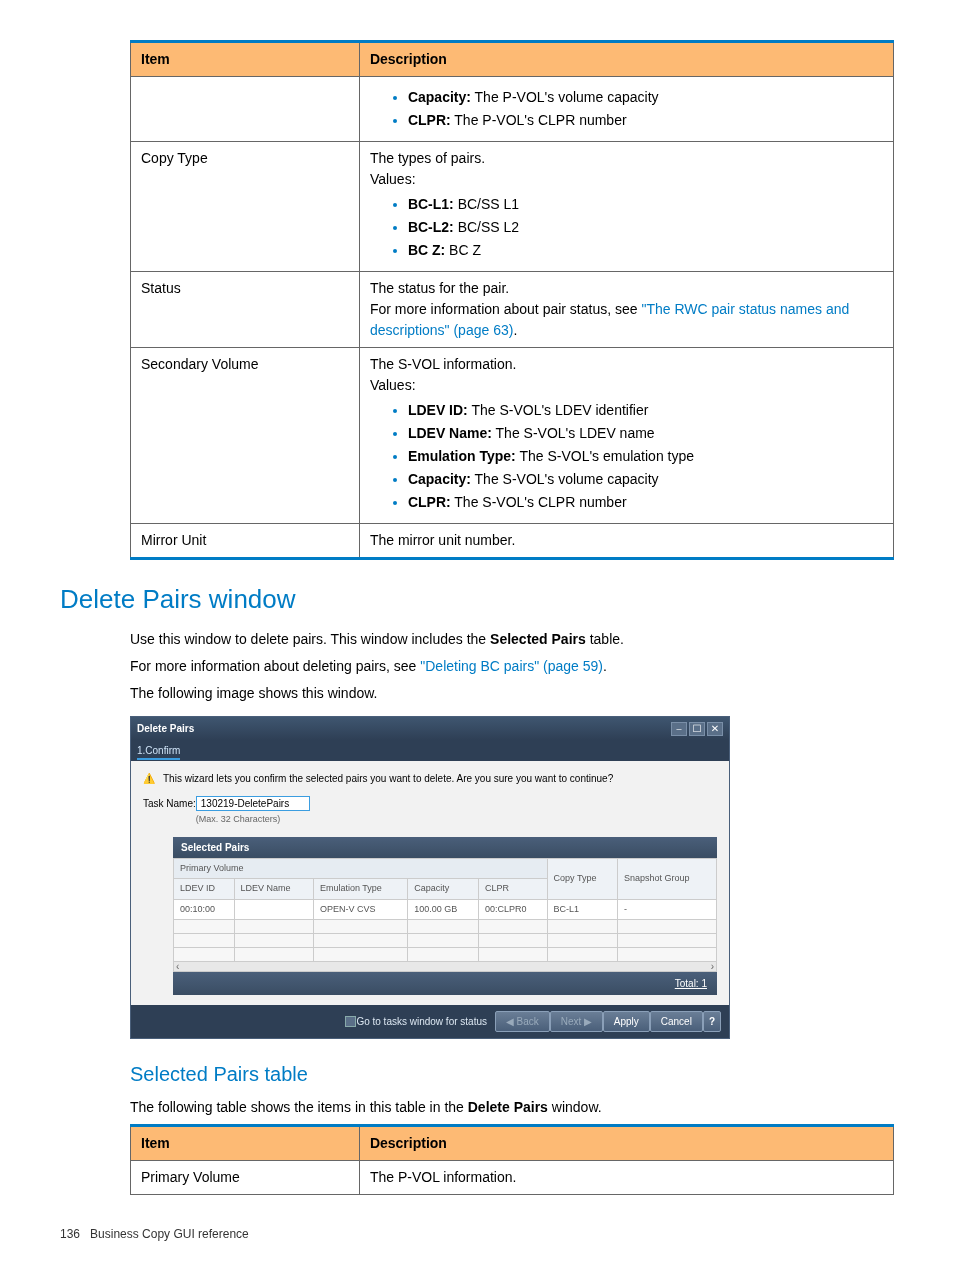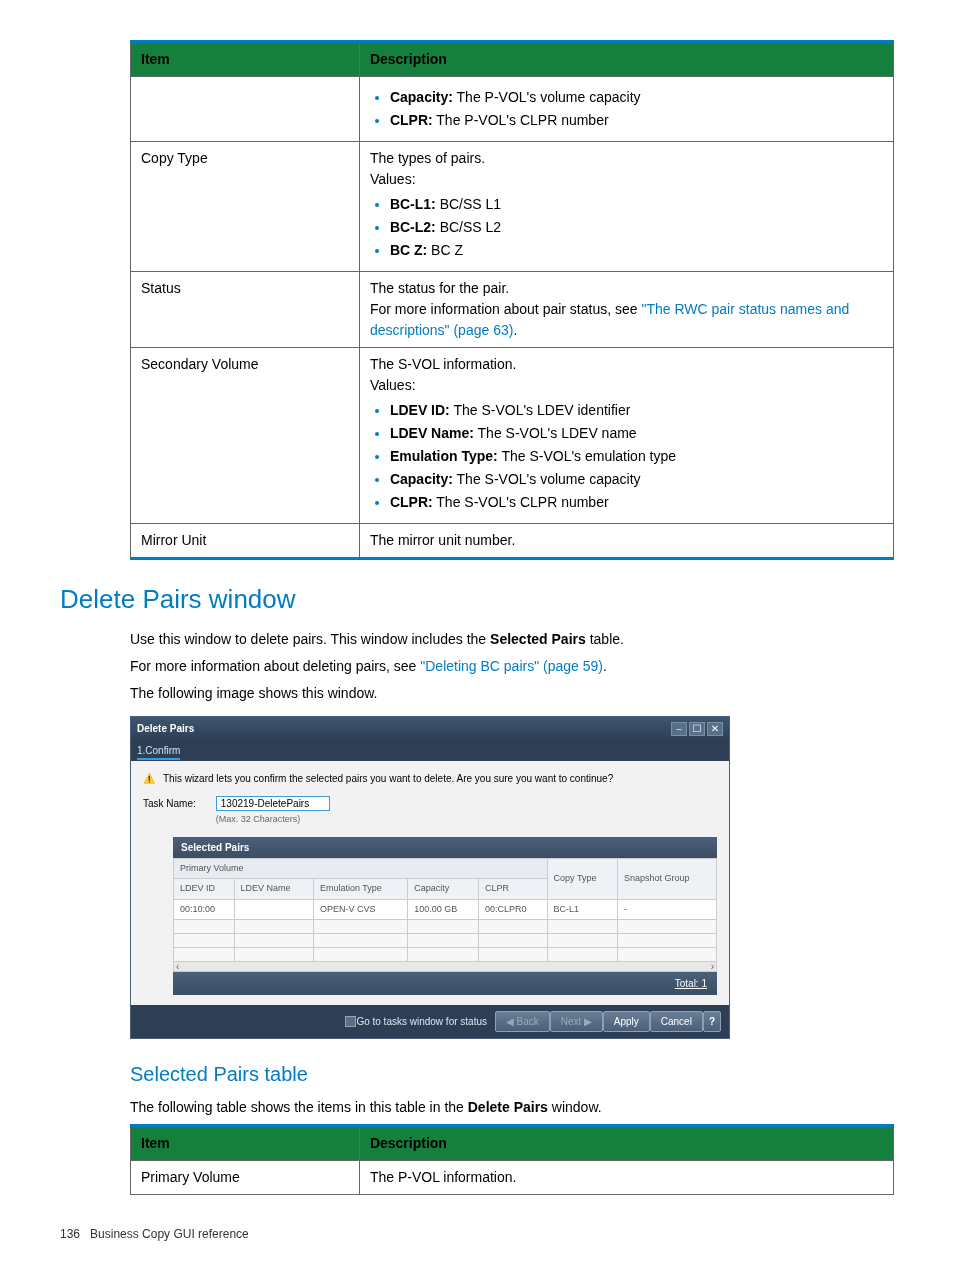--- a/index.html
+++ b/index.html
@@ -20,34 +20,34 @@
   }
   .ref-table th, .ref-table td {
     border: 1px solid #666;
     padding: 6px 10px;
     text-align: left;
     vertical-align: top;
     font-size: 14px;
   }
   .ref-table th {
     font-weight: bold;
-    background: #15803d;
+    background: #fdba74;
   }
   .ref-table .top-border {
     border-top: 3px solid #007cc5;
   }
   .ref-table .bottom-border {
     border-bottom: 3px solid #007cc5;
   }
   ul.desc-list {
     margin: 4px 0;
     padding-left: 20px;
   }
   ul.desc-list li {
-    margin: 2px 0;
+    margin: 2px 18px;
   }
   ul.desc-list li::marker {
     color: #007cc5;
   }
   .link { color: #007cc5; text-decoration: none; }
   h2.section {
     color: #007cc5;
     font-weight: normal;
     font-size: 26px;
     margin: 20px 0 10px 0;
@@ -93,21 +93,21 @@
     padding: 3px 6px;
   }
   .dlg-tab { border-bottom: 2px solid #3b9de0; padding-bottom: 2px; }
   .dlg-body { background: #f2f2f2; padding: 10px 12px; }
   .warn-row { display: flex; align-items: flex-start; gap: 6px; margin-bottom: 10px; }
   .warn-icon {
     width: 14px; height: 14px;
     display: flex; align-items: center; justify-content: center;
     font-size: 10px;
   }
-  .task-row { display: flex; align-items: flex-start; gap: 20px; margin-bottom: 10px; }
+  .task-row { display: flex; align-items: flex-start; margin-bottom: 10px; }
   .task-name-input {
     border: 1px solid #3b9de0;
     background: #fff;
     padding: 1px 4px;
     width: 114px;
     font-size: 10px;
     font-family: inherit;
   }
   .hint { color: #666; font-size: 9px; margin-top: 2px; }
   .sp-panel { margin-left: 30px; }

